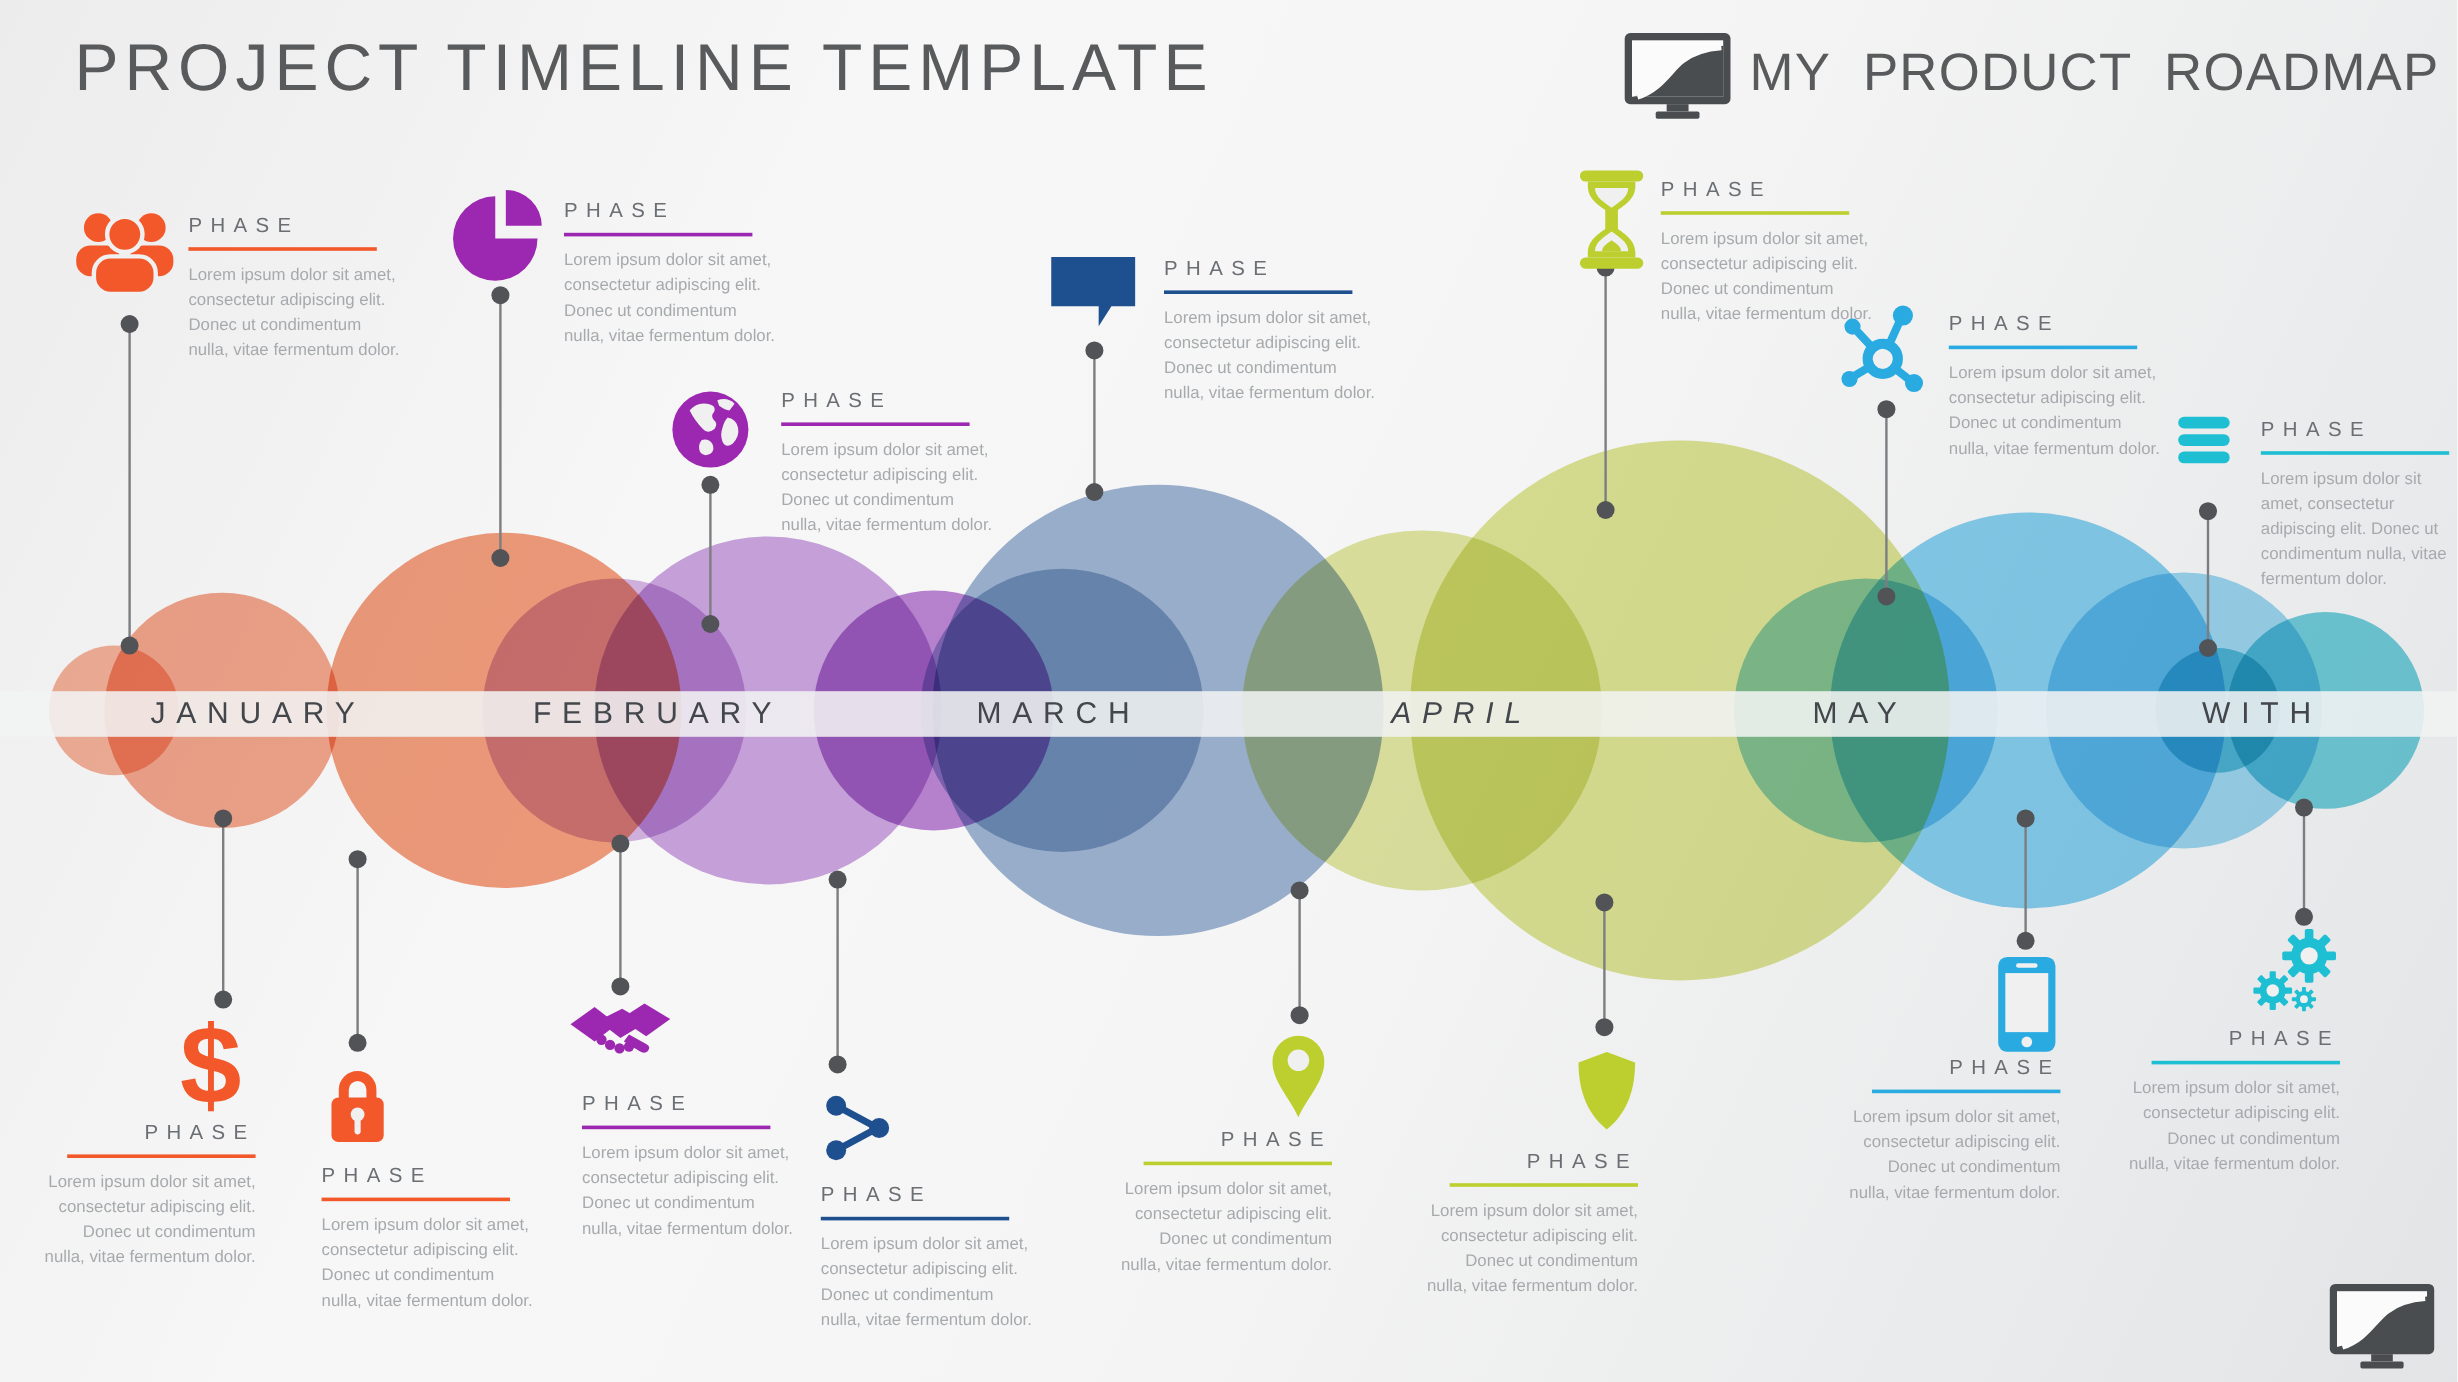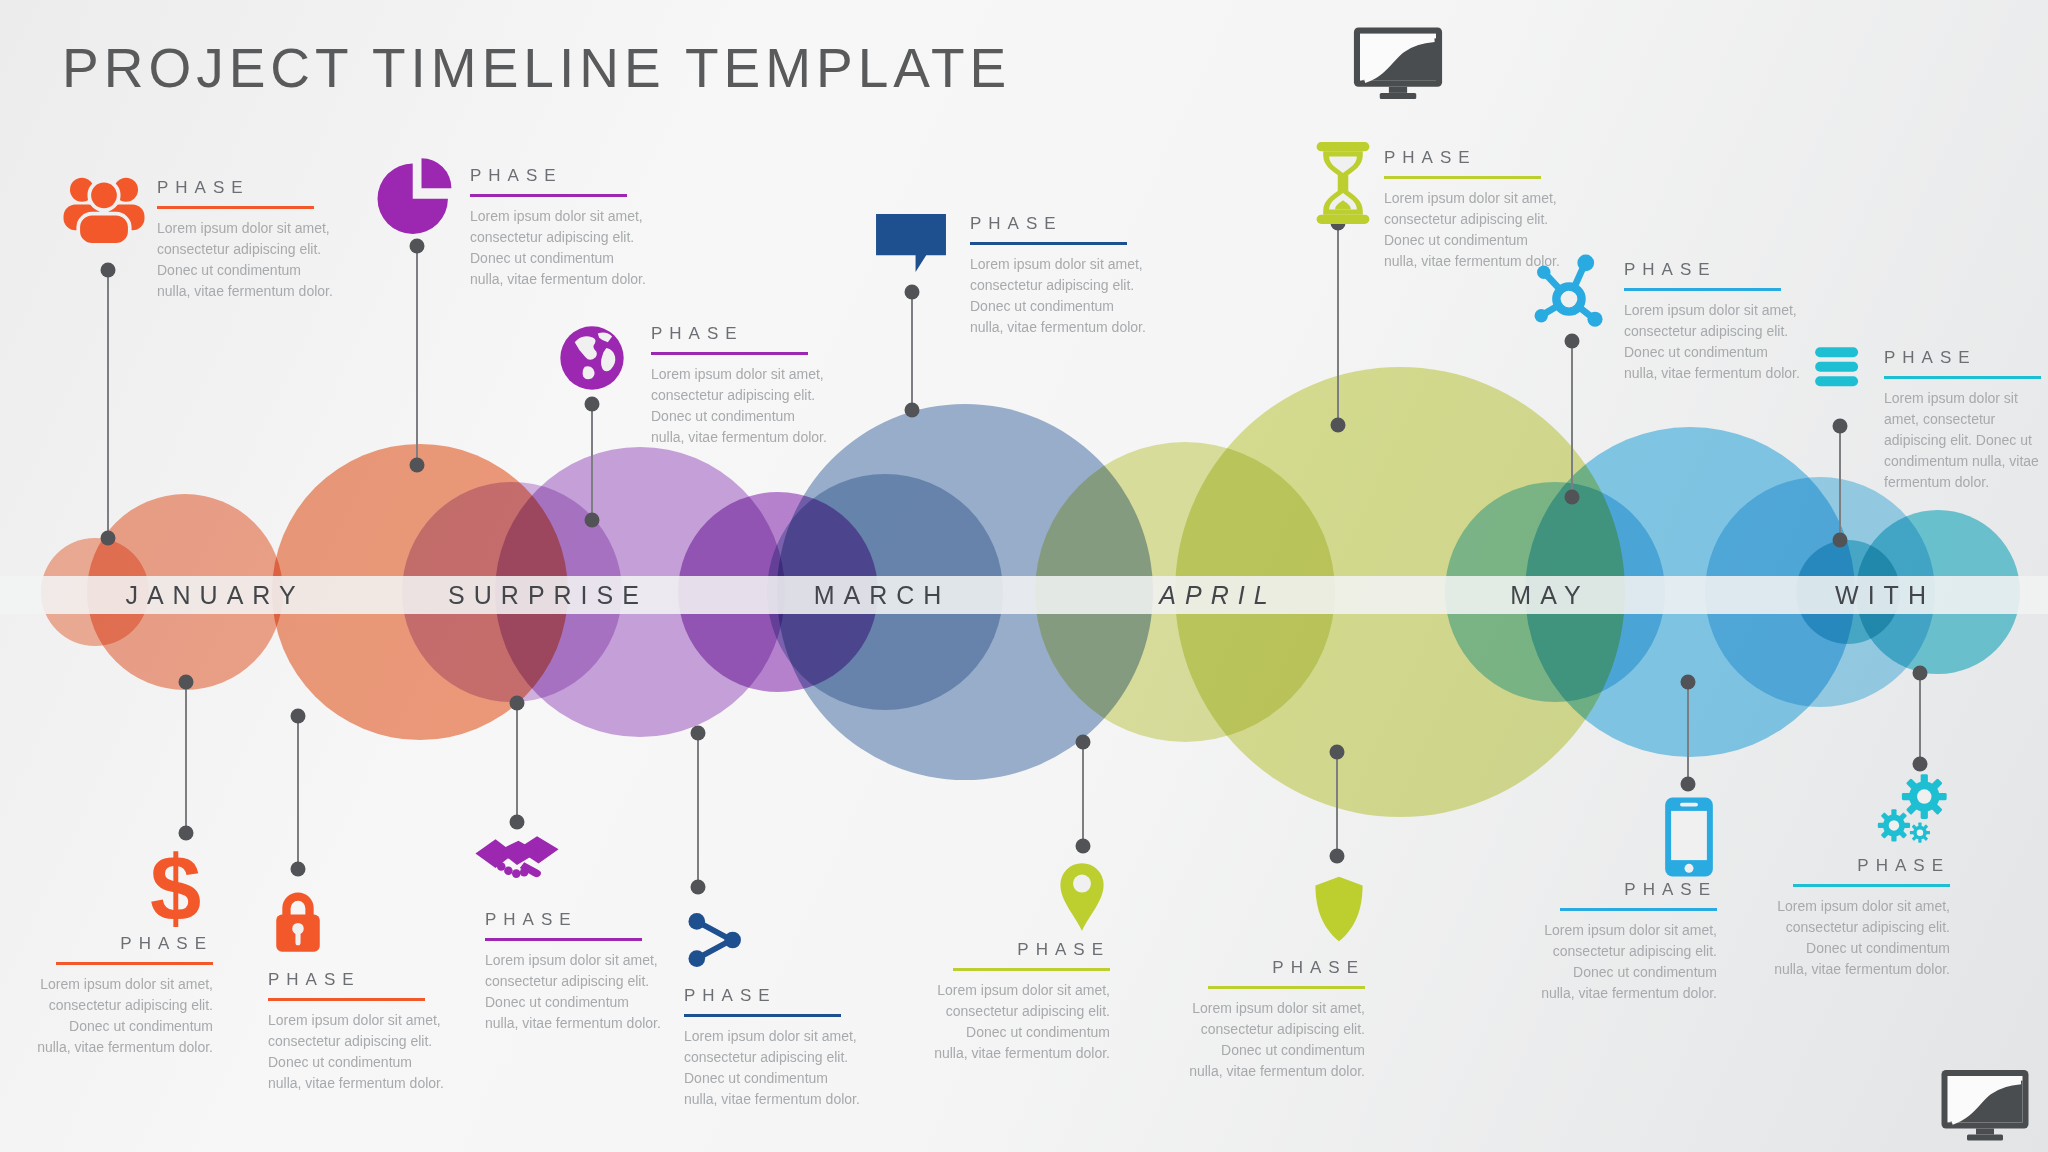--- a/index.html
+++ b/index.html
@@ -29,26 +29,27 @@
   .a-orange{color:#F2582A}.a-purple{color:#9C27B0}.a-navy{color:#1E4F8F}
   .a-lime{color:#BCCF2F}.a-blue{color:#29ABE2}.a-teal{color:#1FBFD3}.a-dark{color:#4a4d4f}
   .dollar{font-size:92px;font-weight:800;line-height:1;}
   .footer-text{font-size:23px;font-weight:600;letter-spacing:8px;color:#54575a;white-space:nowrap;line-height:1.35;}
 </style>
 </head>
 <body>
 
 <div id="stage">
 
-  <div class="abs title" style="left:62px;top:36px;text-align:center;">PROJECT TIMELINE TEMPLATE</div>
+  <div class="abs title" style="left:62px;top:24px;text-align:center;">PROJECT TIMELINE TEMPLATE</div>
   <div class="abs icon-box a-dark" style="left:1352px;top:26px;width:92px;height:76px;">
     <svg viewBox="0 0 120 100">
         <use href="#sym-monitor"></use>
       </svg>
   </div>
+  <div class="abs brand-text" style="left:1458px;top:36px;">MY PRODUCT ROADMAP</div>
 
   <div id="decor">
       <div class="circle" style="left:41px;top:538px;width:108px;height:108px;background:#F5A184;opacity:.82;"></div>
       <div class="circle" style="left:87px;top:494px;width:196px;height:196px;background:#F29272;opacity:.82;"></div>
       <div class="circle" style="left:272px;top:444px;width:296px;height:296px;background:#F0875F;opacity:.82;"></div>
       <div class="circle" style="left:402px;top:482px;width:220px;height:220px;background:#CDA6DE;opacity:.82;"></div>
       <div class="circle" style="left:495px;top:447px;width:290px;height:290px;background:#C191D8;opacity:.82;"></div>
       <div class="circle" style="left:678px;top:492px;width:200px;height:200px;background:#AE6BCB;opacity:.82;"></div>
       <div class="circle" style="left:767px;top:474px;width:236px;height:236px;background:#9AB2D0;opacity:.82;"></div>
       <div class="circle" style="left:777px;top:404px;width:376px;height:376px;background:#87A3C8;opacity:.82;"></div>
@@ -101,21 +102,21 @@
       <div class="tl-line" style="left:1687px;top:682px;height:102px;"></div>
       <div class="tl-dot" style="left:1688px;top:682px;"></div>
       <div class="tl-dot" style="left:1688px;top:784px;"></div>
       <div class="tl-line" style="left:1919px;top:673px;height:91px;"></div>
       <div class="tl-dot" style="left:1920px;top:673px;"></div>
       <div class="tl-dot" style="left:1920px;top:764px;"></div>
     </div>
 
   <div class="abs band"></div>
   <div class="abs month" style="left:215px;top:595px;">JANUARY</div>
-  <div class="abs month" style="left:548px;top:595px;">SURPRISE</div>
+  <div class="abs month" style="left:548px;top:595px;">FEBRUARY</div>
   <div class="abs month" style="left:882px;top:595px;">MARCH</div>
   <div class="abs month" style="left:1218px;top:595px;font-style:italic;">APRIL</div>
   <div class="abs month" style="left:1550px;top:595px;">MAY</div>
   <div class="abs month" style="left:1885px;top:595px;">WITH</div>
 
   <div class="abs icon-box a-orange" style="left:58px;top:168px;width:92px;height:84px;">
       <svg viewBox="0 0 100 88">
         <use href="#sym-people"></use>
       </svg>
     </div>

